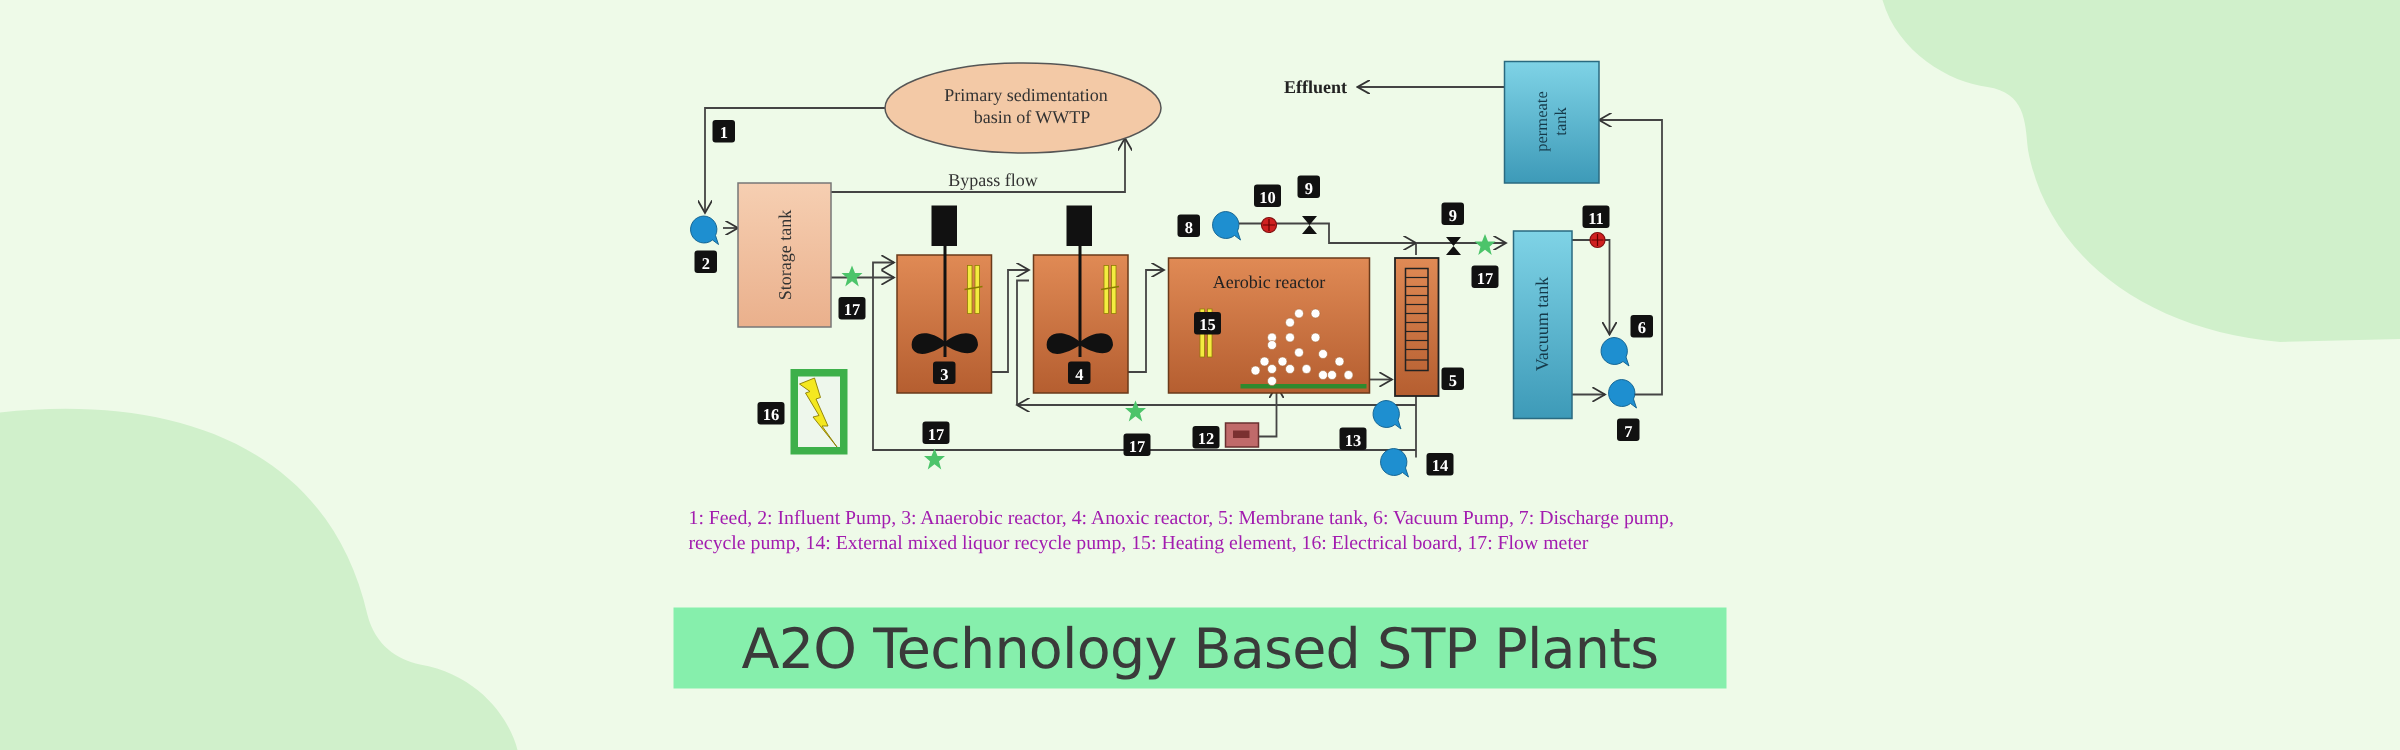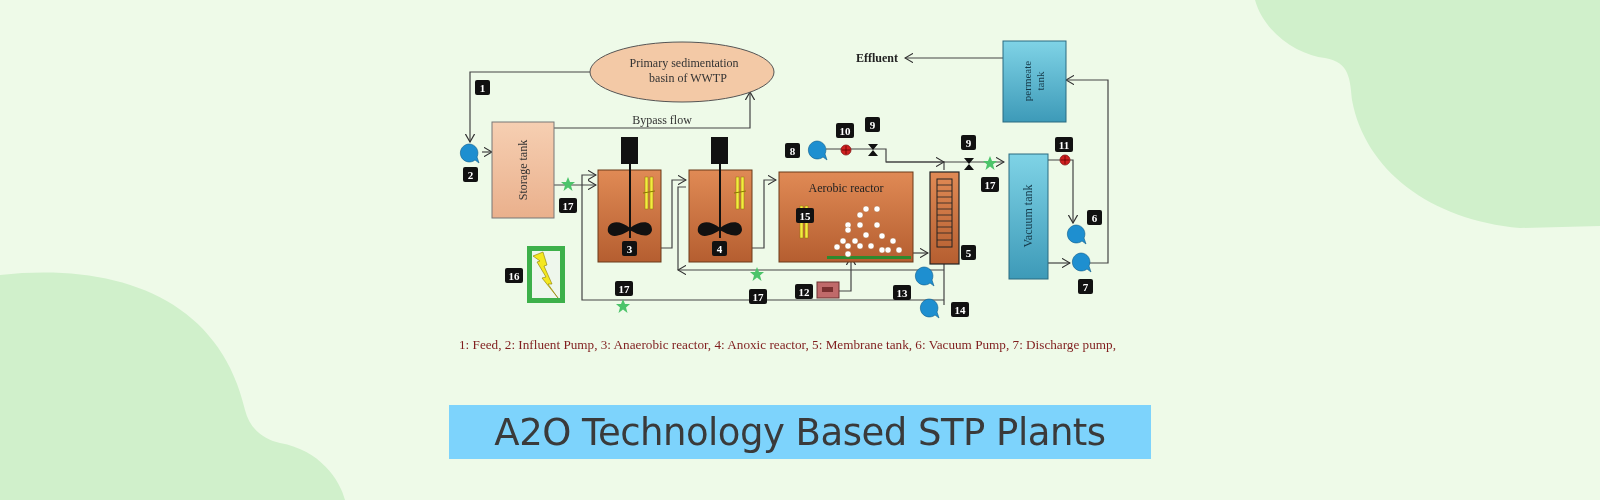--- a/index.html
+++ b/index.html
@@ -1,21 +1,21 @@
 <!DOCTYPE html>
 <html><head>
 <meta charset="utf-8">
 <style>
   html, body { margin:0; padding:0; }
   body { width:1600px; height:500px; overflow:hidden; background:#eefae8; position:relative; font-family:"Liberation Serif", serif; }
   .bg { position:absolute; inset:0; }
   .diagram { position:absolute; left:440px; top:30px; width:700px; height:350px; }
-  .title-band { position:absolute; left:449px; top:405px; width:702px; height:54px; background:#7dd3fc; display:flex; align-items:center; justify-content:center; }
+  .title-band { position:absolute; left:449px; top:405px; width:702px; height:54px; background:#86efac; display:flex; align-items:center; justify-content:center; }
   .title-band span { font-family:"DejaVu Sans", sans-serif; font-size:37px; color:#3a3a3a; letter-spacing:-0.5px; }
-  .legend { position:absolute; left:459px; top:337px; width:700px; font-family:"Liberation Serif", serif; font-size:13.2px; line-height:16.5px; color:#7f1d1d; }
+  .legend { position:absolute; left:459px; top:337px; width:700px; font-family:"Liberation Serif", serif; font-size:13.2px; line-height:16.5px; color:#a21caf; }
   .legend div { white-space:nowrap; }
   svg text { font-family:"Liberation Serif", serif; }
   .badge-t { fill:#fff; font-size:11px; font-weight:bold; text-anchor:middle; }
 </style>
 </head>
 <body>
 
 <svg class="bg" width="1600" height="500" viewBox="0 0 1600 500">
   <path d="M1255,0 C1265,35 1300,55 1325,58 C1350,62 1350,80 1352,100 C1365,170 1430,220 1520,228 L1600,226 L1600,0 Z" fill="#d0f0cb"></path>
   <path d="M0,275 C120,262 220,300 245,410 C250,430 265,440 280,443 C320,450 340,480 345,500 L0,500 Z" fill="#d0f0cb"></path>
@@ -242,17 +242,18 @@
       <text class="badge-t" x="624" y="293">17</text>
     <rect x="749" y="289" width="18" height="15" rx="2" fill="#111"></rect>
       <text class="badge-t" x="758" y="301">17</text>
     <rect x="981" y="177" width="18" height="15" rx="2" fill="#111"></rect>
       <text class="badge-t" x="990" y="189">17</text>
   </g>
 </svg>
 
 <div class="legend">
   <div>1: Feed, 2: Influent Pump, 3: Anaerobic reactor, 4: Anoxic reactor, 5: Membrane tank, 6: Vacuum Pump, 7: Discharge pump,</div>
+  <div>recycle pump, 14: External mixed liquor recycle pump, 15: Heating element, 16: Electrical board, 17: Flow meter</div>
 </div>
 
 <div class="title-band">
   <span>A2O Technology Based STP Plants</span>
 </div>
 
 </body></html>

